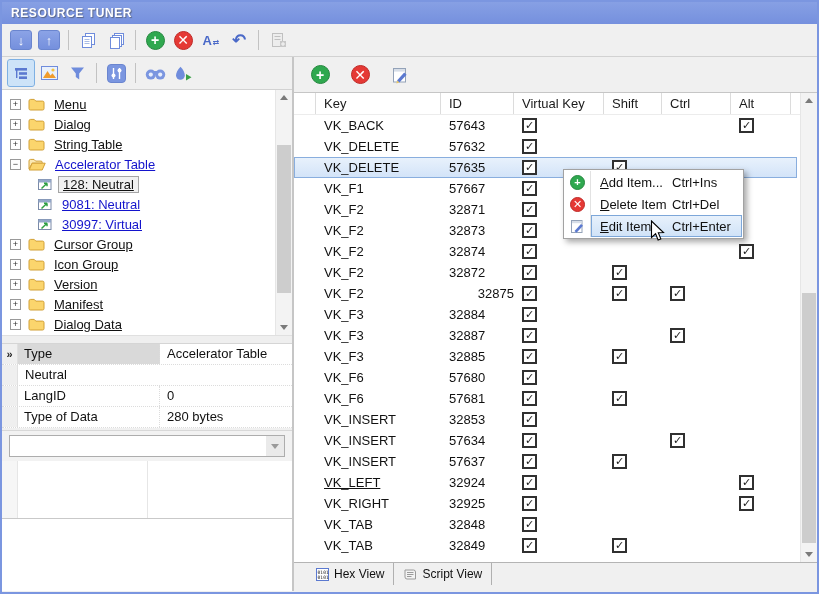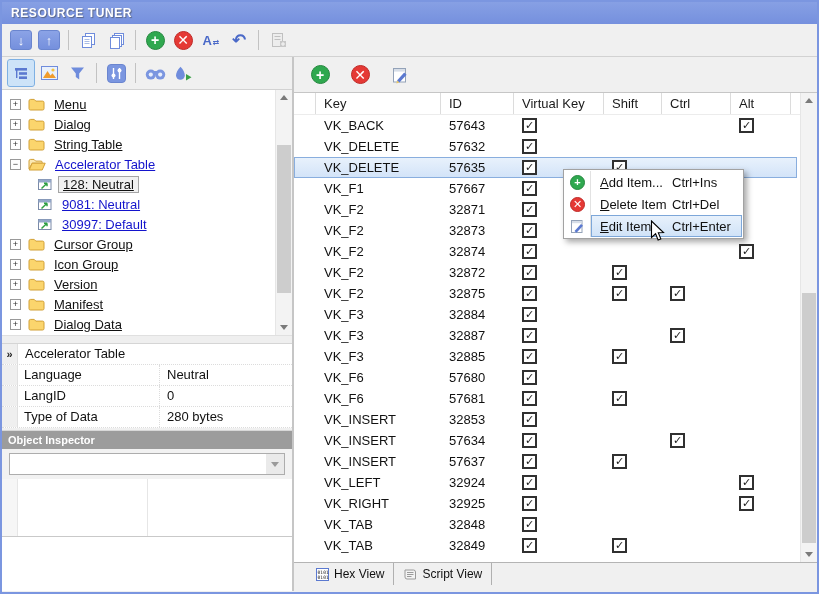--- a/index.html
+++ b/index.html
@@ -278,21 +278,21 @@
               <span class="tlabel blue">9081: Neutral</span>
             </div>
             <div class="titem lvl1">
               <span class="icon">
                 <svg width="16" height="14">
                   <rect x="1.5" y="2.5" width="12.5" height="10" fill="#fff" stroke="#7a8aa8"></rect>
                   <rect x="1.5" y="2.5" width="12.5" height="3" fill="#93a7c9"></rect>
                   <path d="M4.5 11.5 L10 6.2 M10 6.2 h-3 M10 6.2 v3" stroke="#2fa043" stroke-width="1.5" fill="none"></path>
                 </svg>
               </span>
-              <span class="tlabel blue">30997: Default</span>
+              <span class="tlabel blue">30997: Virtual</span>
             </div>
             <div class="titem">
               <div class="expander">+</div>
               <span class="icon">
                 <svg width="17" height="13">
                   <path d="M1 3 Q1 1.4 2.6 1.4 H6.2 L7.8 3.1 H14.6 Q16 3.1 16 4.6 V10.6 Q16 12 14.6 12 H2.4 Q1 12 1 10.6 Z" fill="#fbd56d" stroke="#d2a037"></path>
                 </svg>
               </span>
               <span class="tlabel">Cursor Group</span>
             </div>
@@ -342,41 +342,40 @@
               <div class="tri-down"></div>
             </div>
         </div>
       </div>
 
       <div class="splitter"></div>
 
       <div id="props-rows">
           <div class="prow sel">
             <div class="pgut">»</div>
+            <div class="plabel">Type</div>
             <div class="pvalue">Accelerator Table</div>
           </div>
           <div class="prow">
             <div class="pgut"></div>
-            <div class="plabel">Language</div>
             <div class="pvalue">Neutral</div>
           </div>
           <div class="prow">
             <div class="pgut"></div>
             <div class="plabel">LangID</div>
             <div class="pvalue">0</div>
           </div>
           <div class="prow">
             <div class="pgut"></div>
             <div class="plabel">Type of Data</div>
             <div class="pvalue">280 bytes</div>
           </div>
         </div>
 
       <div class="oi-gap"></div>
-      <div class="phead">Object Inspector</div>
       <div class="combo-wrap">
         <div class="combo">
           <span></span>
           <span class="combo-btn">
               <span class="tri-down" style="border-top-color:#9a9a9a;"></span>
             </span>
         </div>
       </div>
       <div class="oi-grid">
         <div class="oi-gut"></div>
@@ -536,21 +535,21 @@
                 <span class="cb">
                   <span>✓</span>
                 </span>
               </div>
               <div class="gc" style="width: 69px;"></div>
               <div class="gc" style="width: 60px;"></div>
             </div>
             <div class="grow">
               <div class="gc" style="width: 22px;"></div>
               <div class="gc" style="width: 125px;">VK_F2</div>
-              <div class="gc" style="width: 73px;">32875</div>
+              <div class="gc" style="width: 73px; text-align: right;">32875</div>
               <div class="gc" style="width: 90px;">
                 <span class="cb">
                   <span>✓</span>
                 </span>
               </div>
               <div class="gc" style="width: 58px;">
                 <span class="cb">
                   <span>✓</span>
                 </span>
               </div>
@@ -680,21 +679,21 @@
               <div class="gc" style="width: 58px;">
                 <span class="cb">
                   <span>✓</span>
                 </span>
               </div>
               <div class="gc" style="width: 69px;"></div>
               <div class="gc" style="width: 60px;"></div>
             </div>
             <div class="grow">
               <div class="gc" style="width: 22px;"></div>
-              <div class="gc" style="width: 125px;">VK_LEFT</div>
+              <div class="gc" style="width: 125px; text-decoration: underline;">VK_LEFT</div>
               <div class="gc" style="width: 73px;">32924</div>
               <div class="gc" style="width: 90px;">
                 <span class="cb">
                   <span>✓</span>
                 </span>
               </div>
               <div class="gc" style="width: 58px;"></div>
               <div class="gc" style="width: 69px;"></div>
               <div class="gc" style="width: 60px;">
                 <span class="cb">

